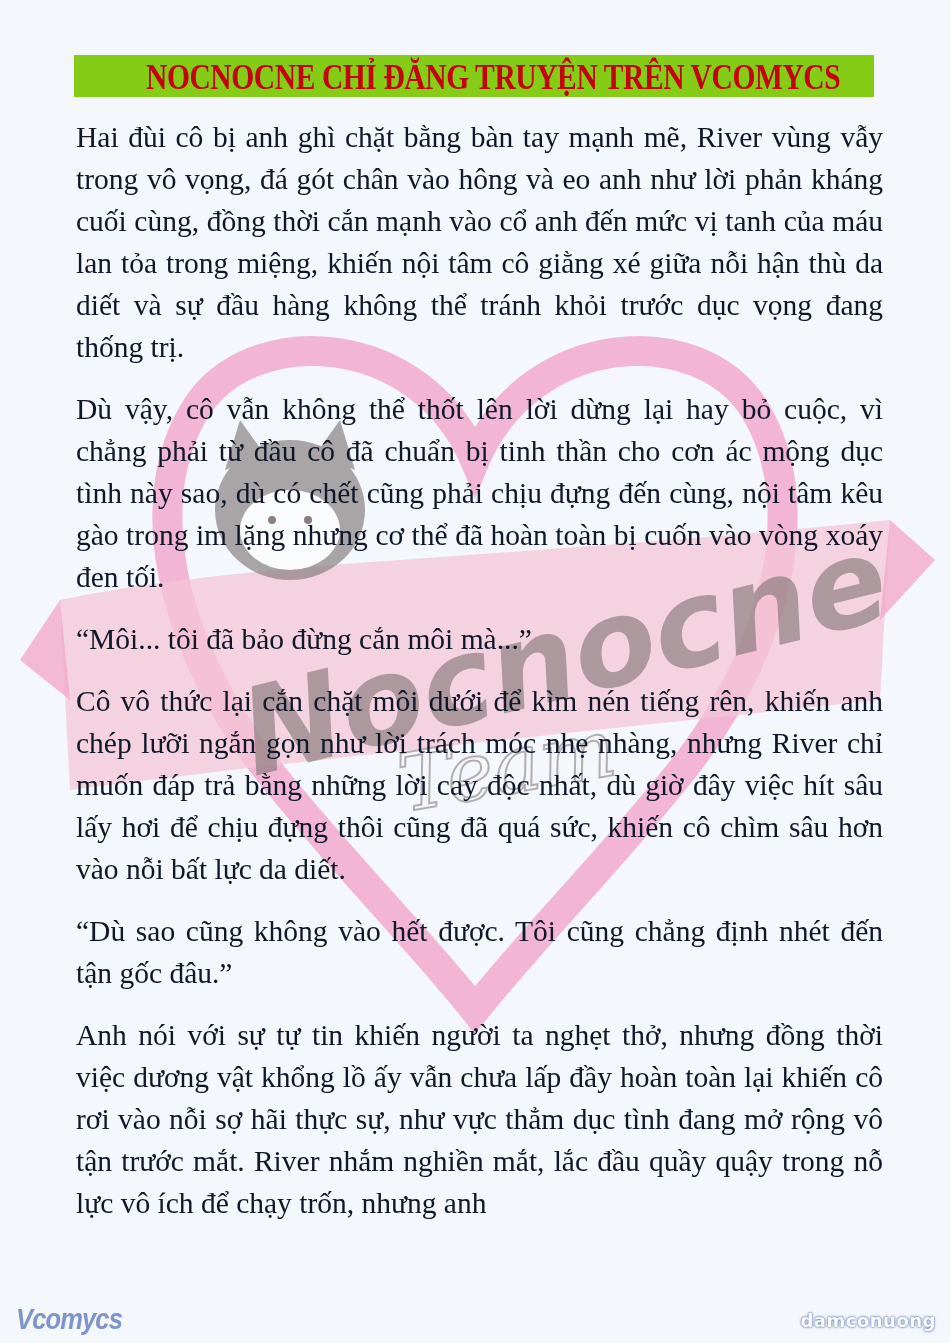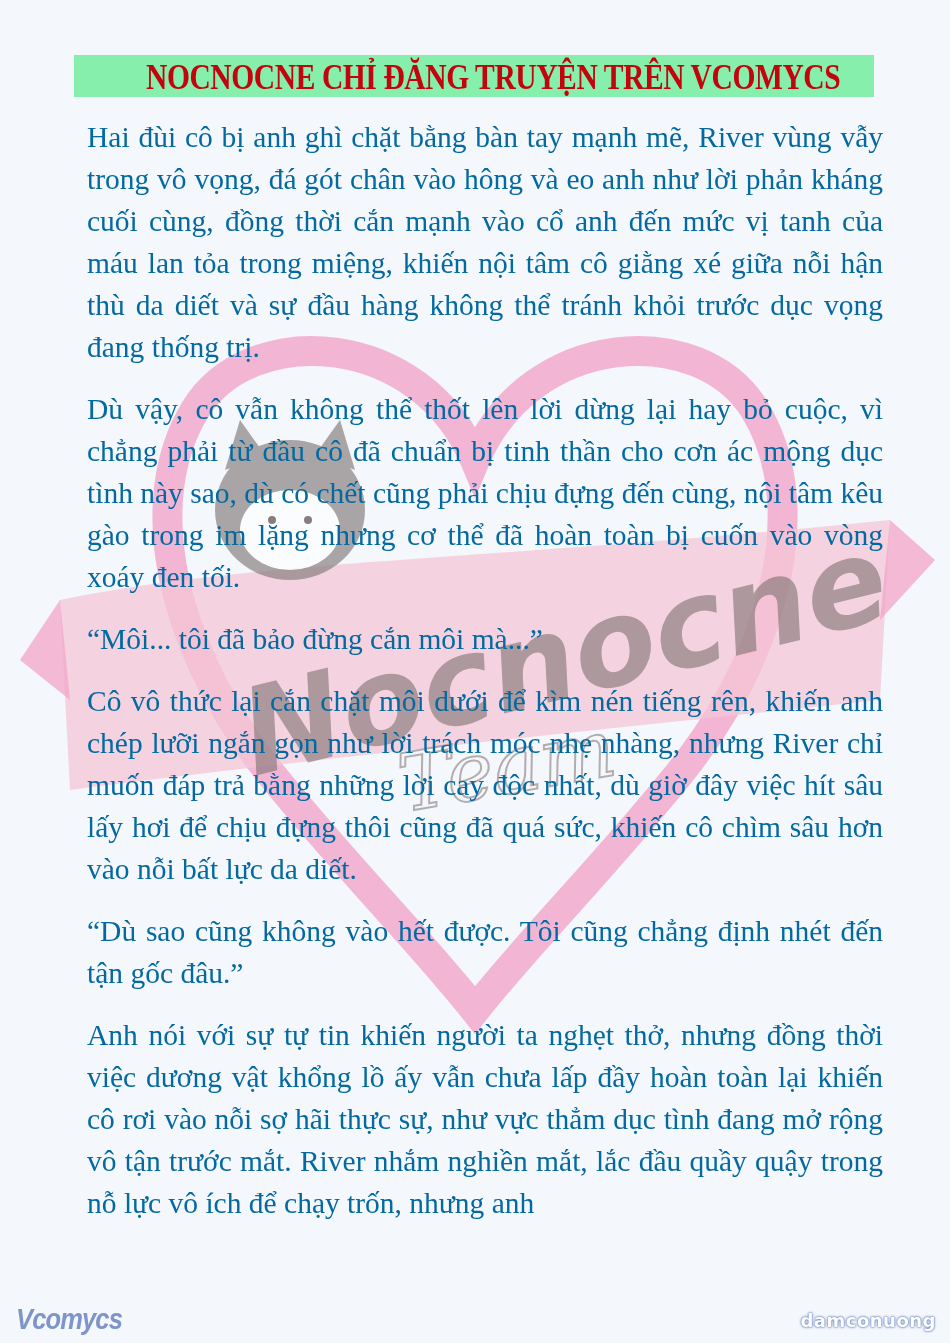--- a/index.html
+++ b/index.html
@@ -2,31 +2,31 @@
 <html><head>
 <meta charset="utf-8">
 <style>
   html, body { margin:0; padding:0; }
   body {
     width:950px; height:1343px; overflow:hidden; position:relative;
     background:#f4f7fb;
     font-family:"Liberation Serif", "DejaVu Serif", serif;
   }
   .watermark { position:absolute; left:0; top:0; width:950px; height:1343px; pointer-events:none; }
-  .title-wrap { position:absolute; left:74px; top:55px; width:800px; height:42px; background:#86efac; }
+  .title-wrap { position:absolute; left:74px; top:55px; width:800px; height:42px; background:#84cc16; }
   .title {
     position:absolute; left:0; right:0; top:0; text-align:center;
     font-family:"Liberation Serif", "DejaVu Serif", serif;
     font-weight:bold; font-size:36px; line-height:44px; color:#c4040d;
     letter-spacing:-0.5px; transform:scaleX(0.82); transform-origin:center;
     white-space:nowrap;
   }
   .content { position:absolute; left:71px; top:116px; width:812px; }
   .para {
-    margin:0 0 20px 16px; font-size:29.5px; line-height:42px; color:#0369a1;
+    margin:0 0 20px 5px; font-size:29.5px; line-height:42px; color:#0f172a;
     text-align:justify; text-align-last:left;
   }
   .footer-logo {
     position:absolute; left:16px; top:1302px; font-family:"Liberation Sans", "DejaVu Sans", sans-serif;
     font-style:italic; font-weight:bold; font-size:30px; color:#7e95c9; letter-spacing:-1px;
     transform:scaleX(0.85); transform-origin:left;
   }
   .footer-credit {
     position:absolute; right:14px; top:1310px; font-family:"DejaVu Sans", sans-serif;
     font-size:18px; color:#ffffff; letter-spacing:0.5px;

